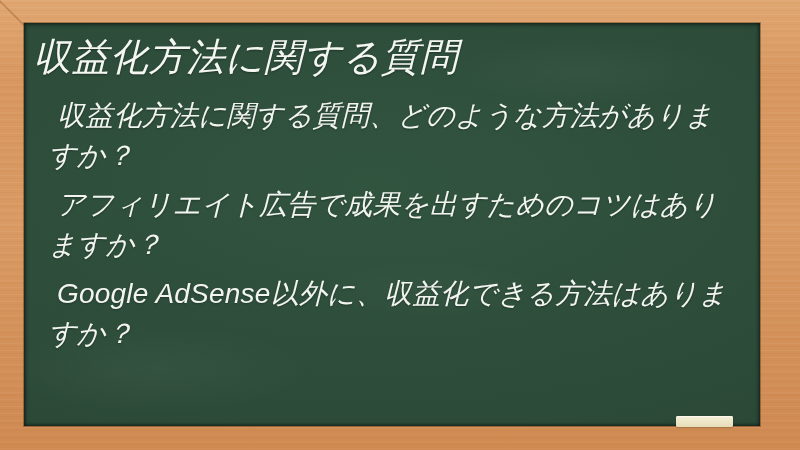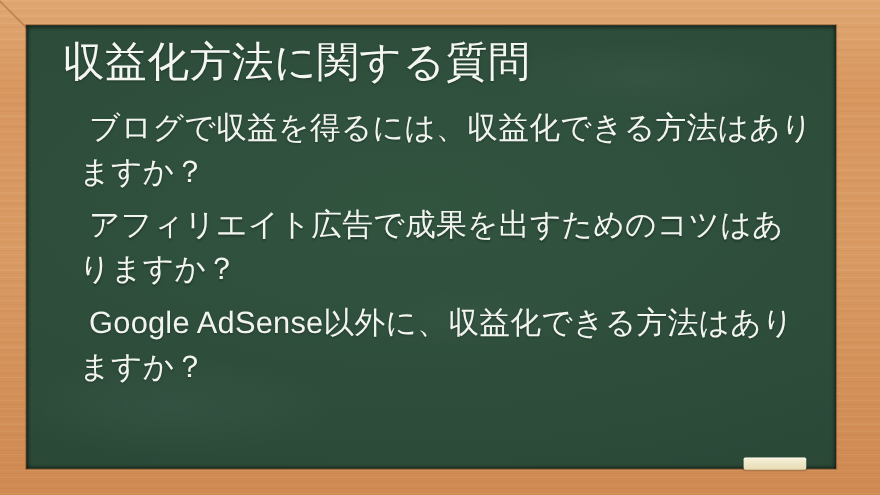--- a/index.html
+++ b/index.html
@@ -77,23 +77,24 @@
     background:
       radial-gradient(ellipse 30% 16% at 18% 86%, rgba(255,255,255,0.035), rgba(255,255,255,0) 70%),
       radial-gradient(ellipse 26% 12% at 76% 12%, rgba(255,255,255,0.030), rgba(255,255,255,0) 70%),
       radial-gradient(ellipse 22% 10% at 55% 66%, rgba(255,255,255,0.022), rgba(255,255,255,0) 72%);
   }
 
   
   .content {
     position: absolute;
     inset: 0;
-    padding: 10px 20px 0 24px;
+    padding: 10px 20px 0 0;
     box-sizing: border-box;
     z-index: 2;
+    font-style: italic;
   }
 
   .title {
     margin: 0;
     padding: 0 0 0 9px;
     font-size: 38px;
     line-height: 1.28;
     font-weight: 400;
     color: #f4f6f2;
     letter-spacing: 0.4px;
@@ -141,21 +142,21 @@
 
     <div class="miter-line miter-br"></div>
   </div>
 
   <div class="board">
     <div class="content">
 
       <h1 class="title">収益化方法に関する質問</h1>
 
       <ul class="qlist">
-        <li class="qitem">ブログで収益を得るには、収益化できる方法はありますか？</li>
+        <li class="qitem">収益化方法に関する質問、どのような方法がありますか？</li>
         <li class="qitem">アフィリエイト広告で成果を出すためのコツはありますか？</li>
         <li class="qitem">Google AdSense以外に、収益化できる方法はありますか？</li>
       </ul>
 
     </div>
   </div>
 
   <div class="chalk"></div>
 
 </div>

